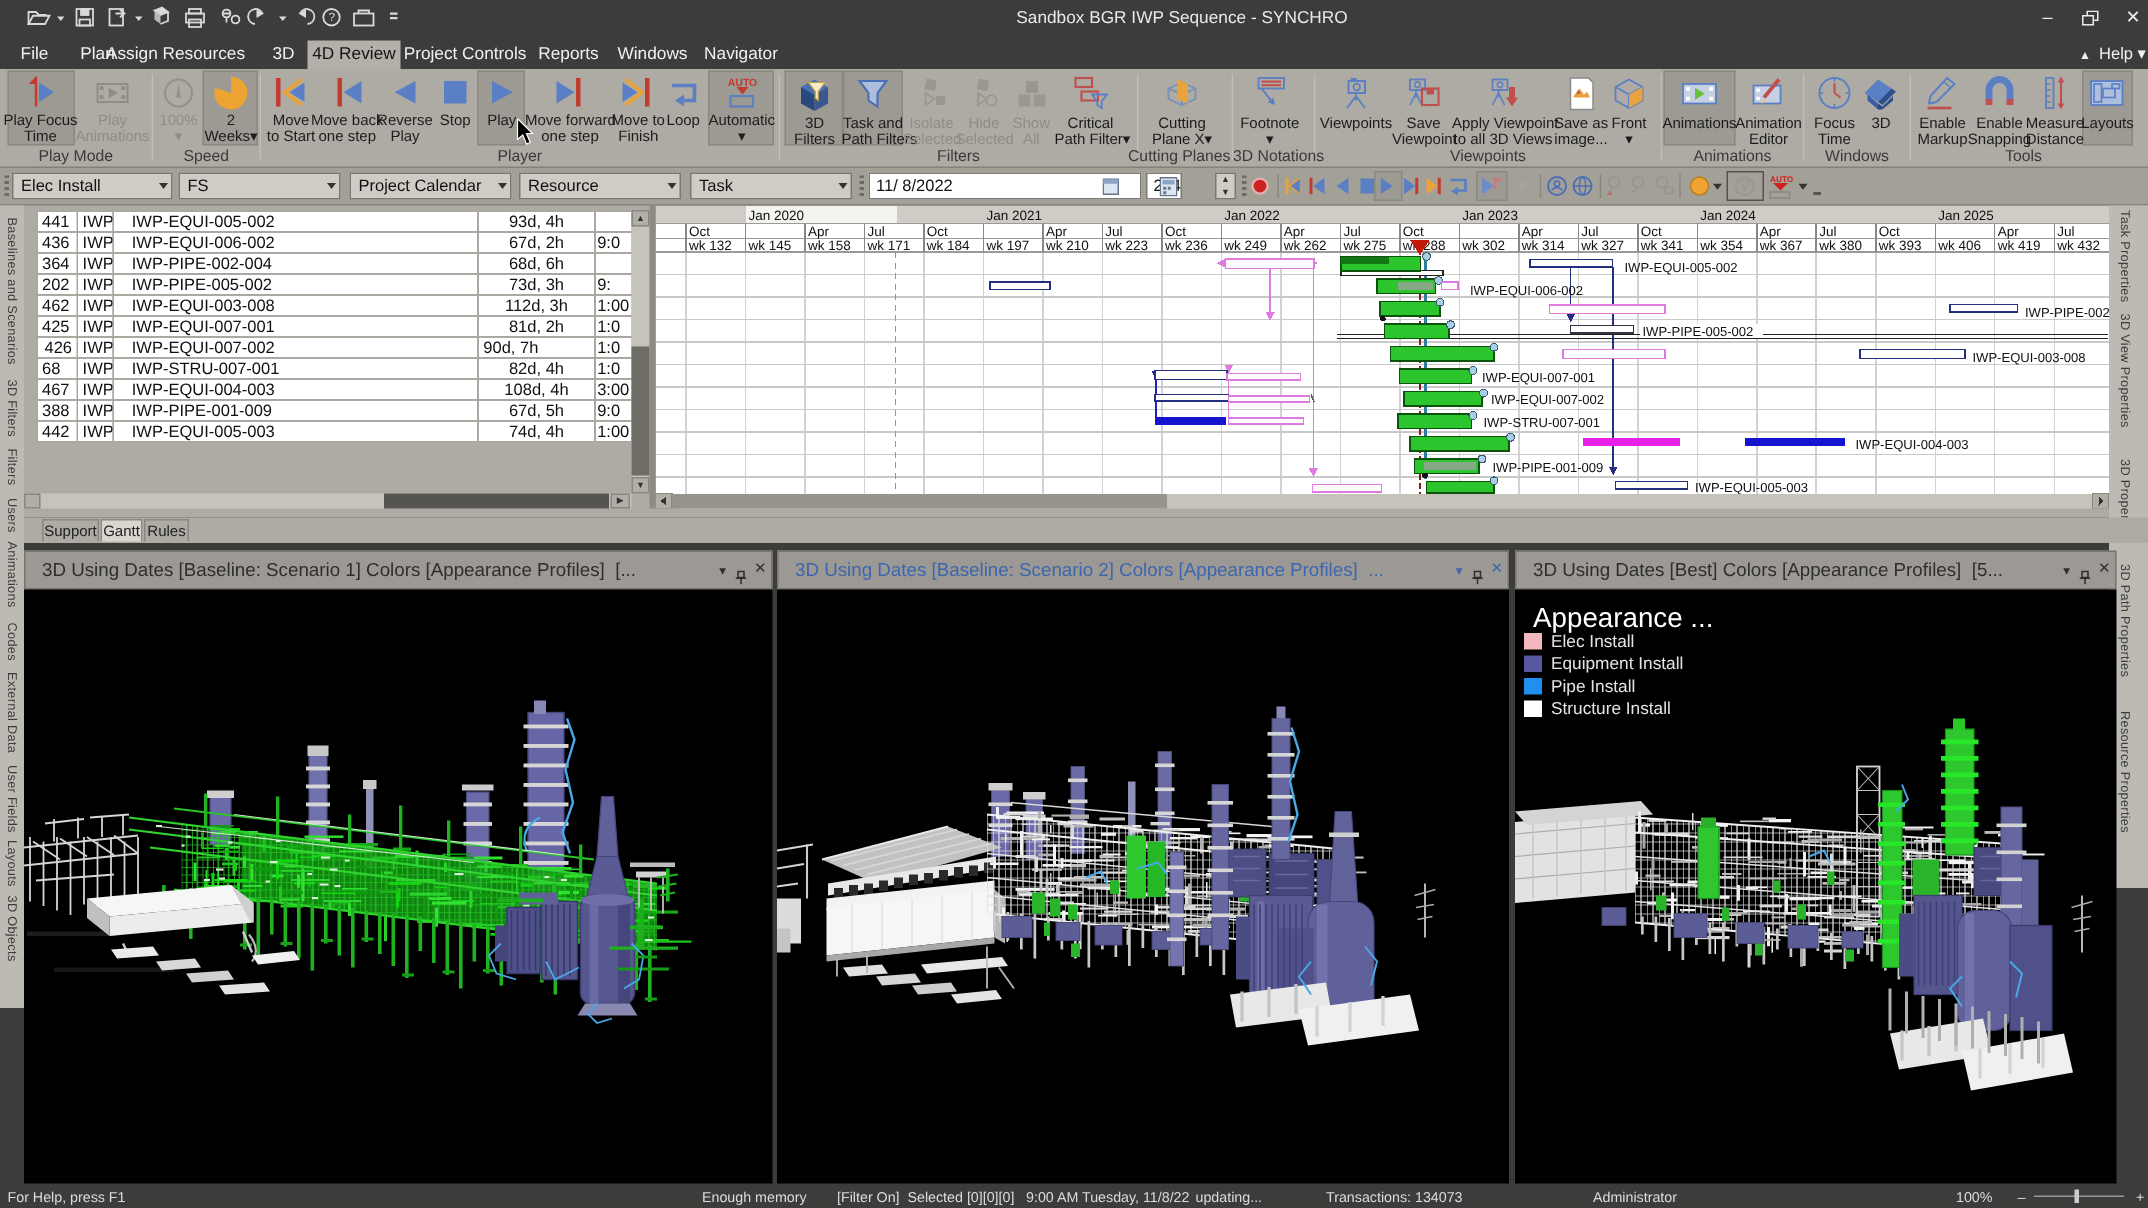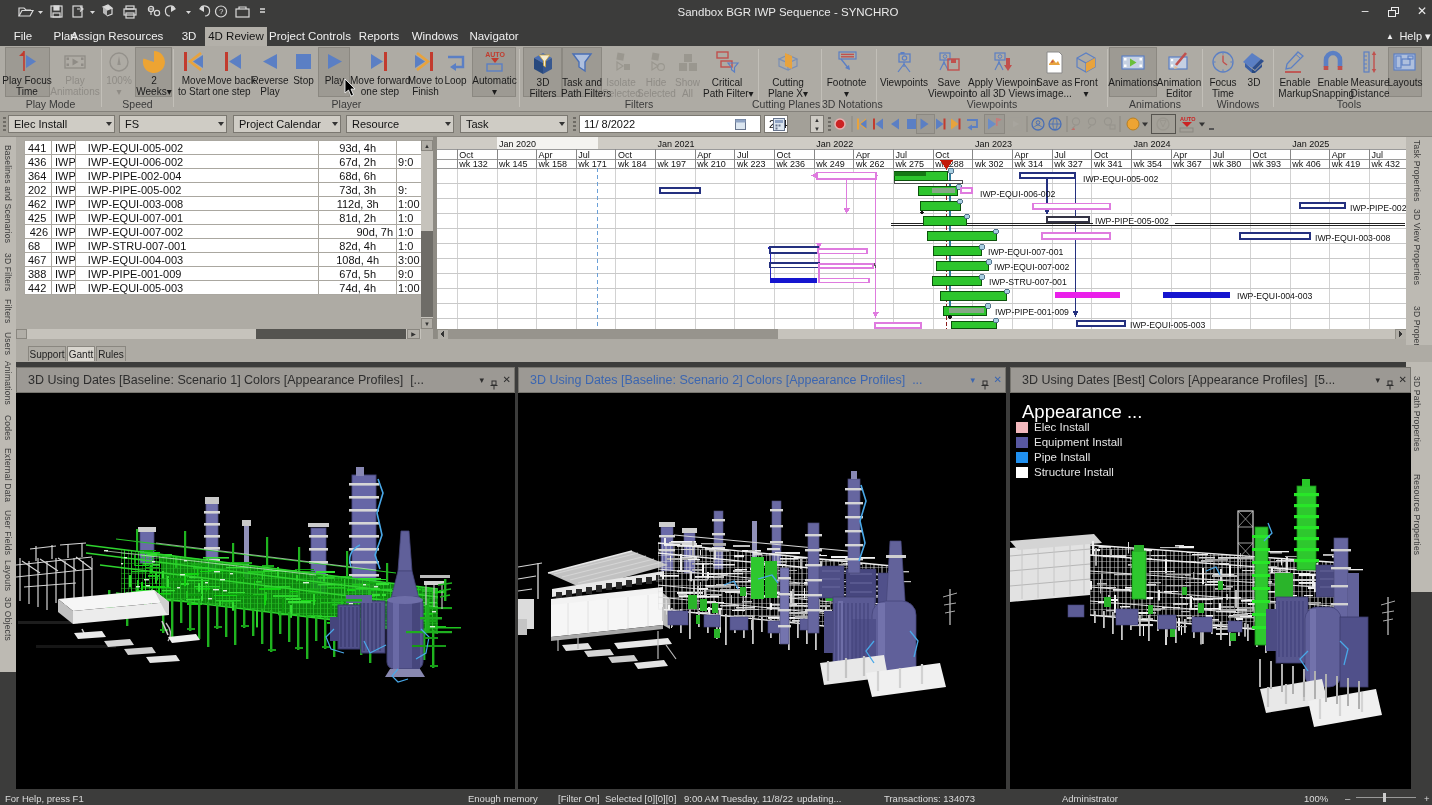--- a/index.html
+++ b/index.html
@@ -482,21 +482,21 @@
               <td style="width:25px;text-align:left">425</td>
               <td style="width:22px">IWP-E...</td>
               <td style="width:225px;padding-left:12px">IWP-EQUI-007-001</td>
               <td style="width:72px;text-align:center">81d, 2h</td>
               <td style="width:23px;padding:0 1px">1:0</td>
             </tr>
             <tr>
               <td style="width:25px;text-align:right">426</td>
               <td style="width:22px">IWP-E...</td>
               <td style="width:225px;padding-left:12px">IWP-EQUI-007-002</td>
-              <td style="width:72px;text-align:right">90d, 7h</td>
+              <td style="width:72px;text-align:left">90d, 7h</td>
               <td style="width:23px;padding:0 1px">1:0</td>
             </tr>
             <tr>
               <td style="width:25px;text-align:left">68</td>
               <td style="width:22px">IWP-S...</td>
               <td style="width:225px;padding-left:12px">IWP-STRU-007-001</td>
               <td style="width:72px;text-align:center">82d, 4h</td>
               <td style="width:23px;padding:0 1px">1:0</td>
             </tr>
             <tr>

